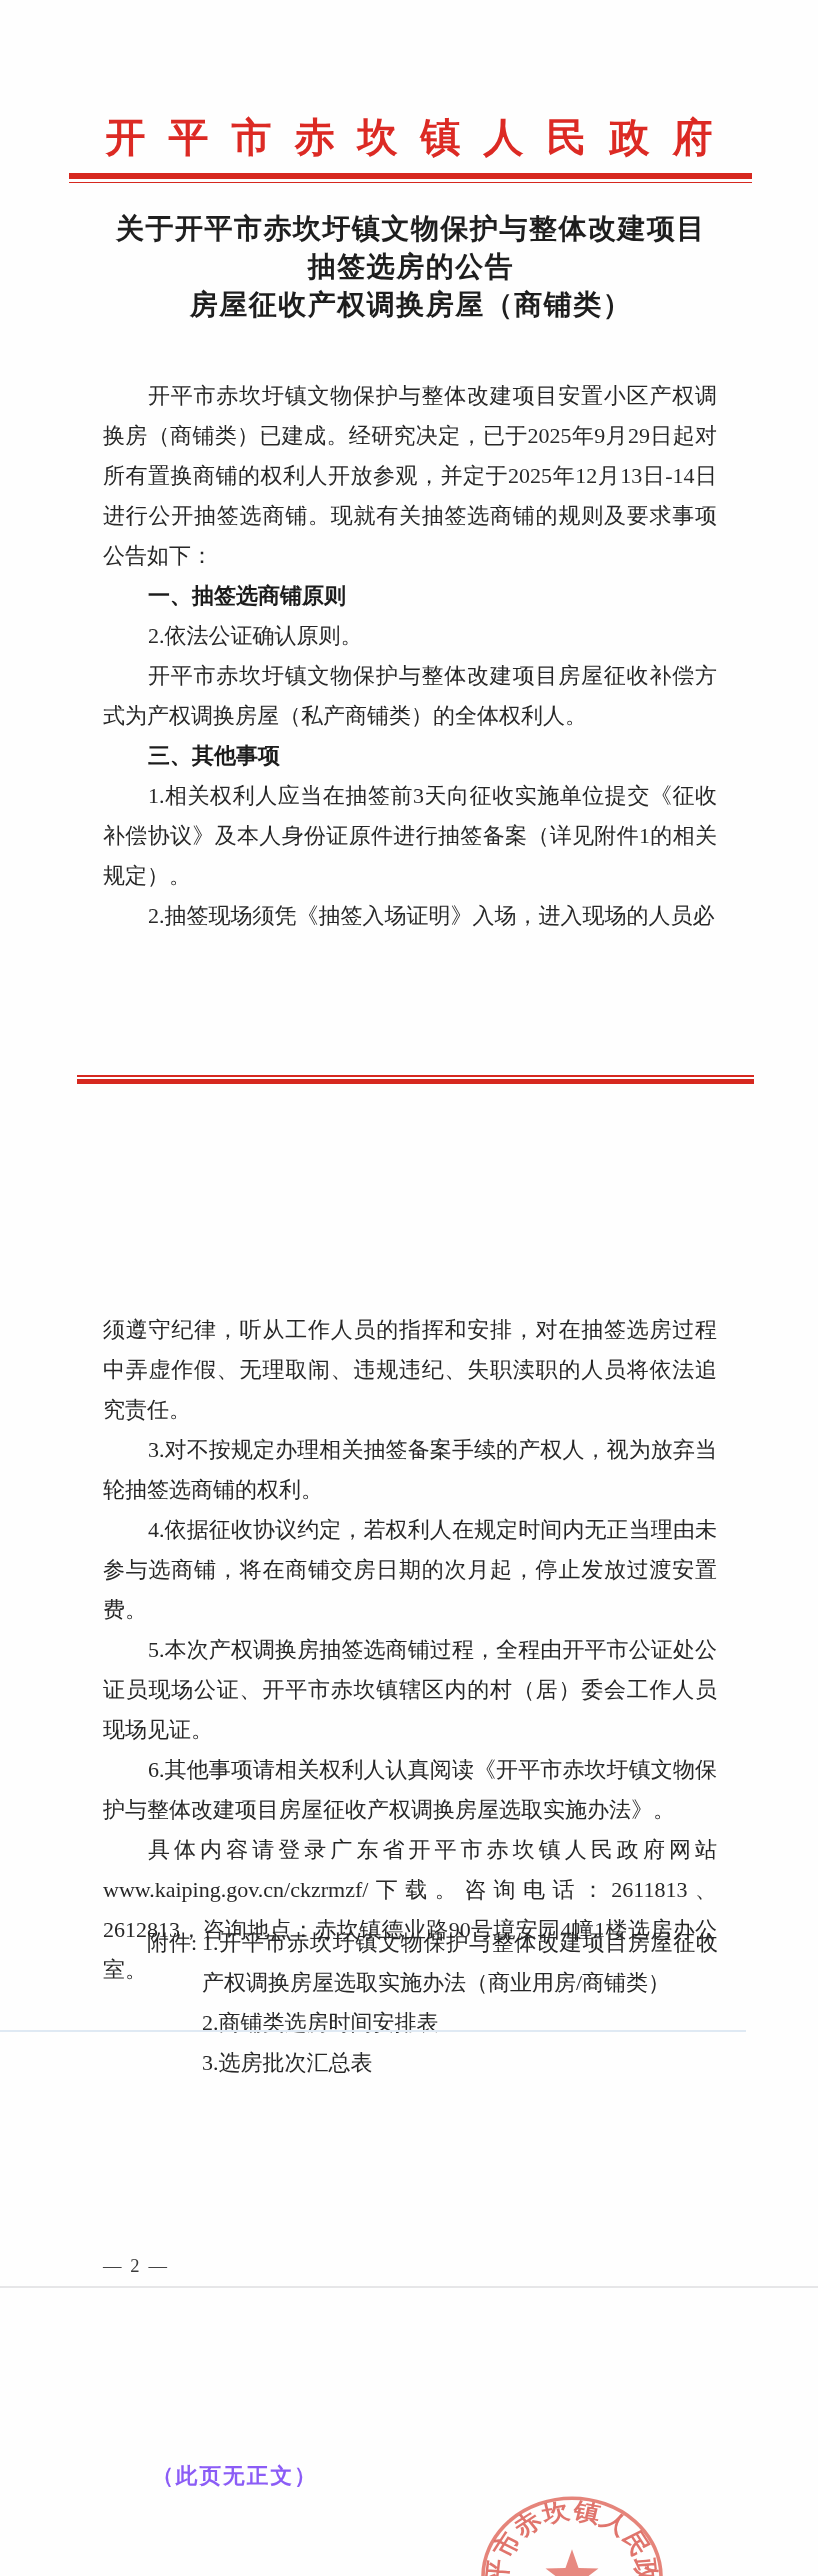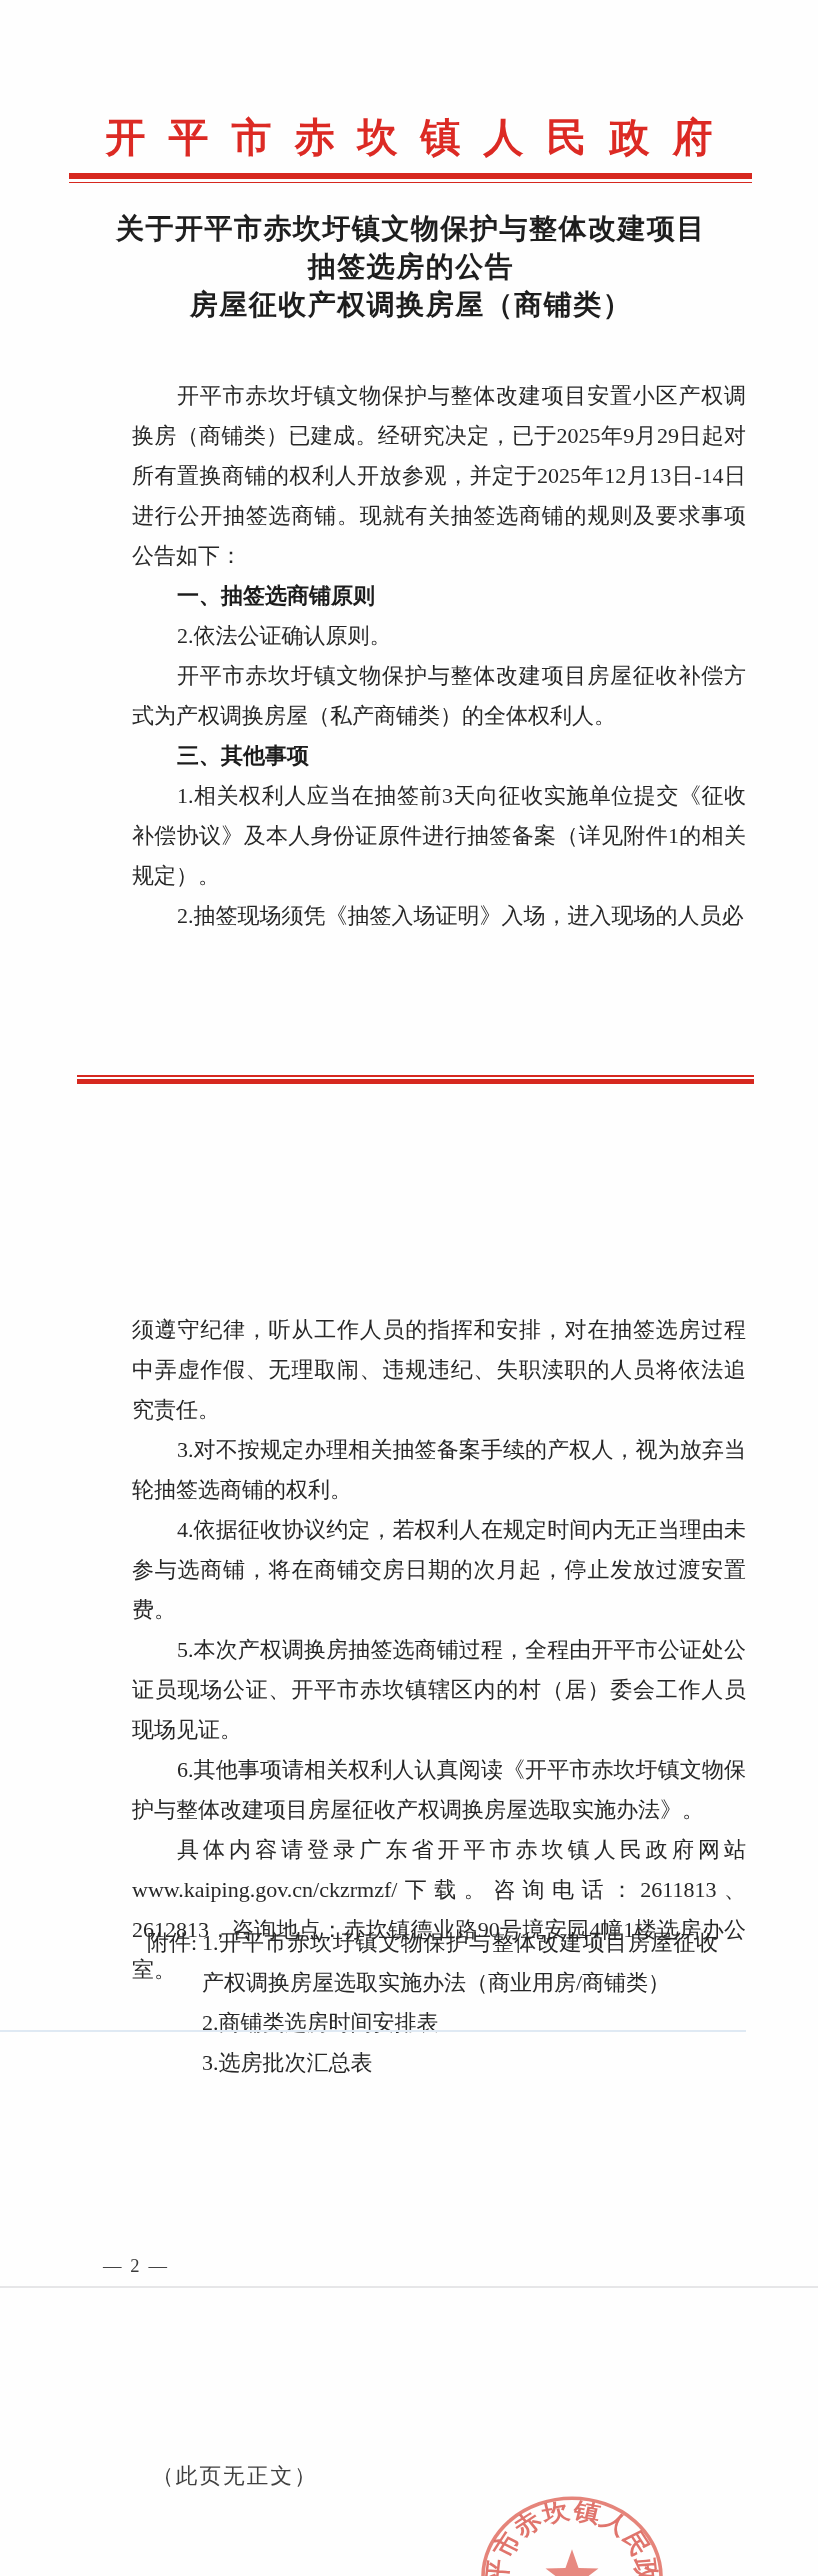--- a/index.html
+++ b/index.html
@@ -27,21 +27,21 @@
   .doc-title{
     position:absolute;top:210px;left:0;width:100%;
     text-align:center;font-weight:bold;
     font-size:28px;line-height:38px;letter-spacing:1.5px;padding-left:4px;
     color:#1e1e1e;box-sizing:border-box;
   }
   
   .body-block{
     position:absolute;left:103px;width:614px;
     font-size:22px;line-height:40px;
-    text-align:justify;color:#272727;margin-left:29px;
+    text-align:justify;color:#272727;
   }
   .body-block p{margin:0;text-indent:45px;}
   .body-block p.h{
     font-family:"Liberation Sans","DejaVu Sans",sans-serif;
     font-weight:bold;color:#1c1c1c;
   }
   .body-block p.cont{text-indent:0;}
   #body-page1{top:376px;}
   #body-page2{top:1310px;}
   
@@ -61,21 +61,21 @@
   .faint-blue{position:absolute;left:0;top:2030px;width:746px;height:2.1px;background:#dfe9f3;}
   .faint-gray{position:absolute;left:0;top:2286px;width:818px;height:1.5px;background:#e6e6e8;}
   
   .pagenum{
     position:absolute;font-size:18.5px;color:#3a3a3a;letter-spacing:2.1px;white-space:nowrap;
   }
   #pagenum-2{left:103px;top:2256px;}
   
   .no-text-note{
     position:absolute;left:152px;top:2461px;
-    font-size:21.6px;letter-spacing:2.1px;color:#404040;white-space:nowrap;
+    font-size:21.6px;letter-spacing:2.1px;color:#8b5cf6;white-space:nowrap;font-weight:bold;
   }
   .stamp{
     position:absolute;left:466px;top:2481px;width:212px;height:192px;
     opacity:.88;pointer-events:none;
   }
 </style>
 </head>
 <body>
 
 <div class="page">

